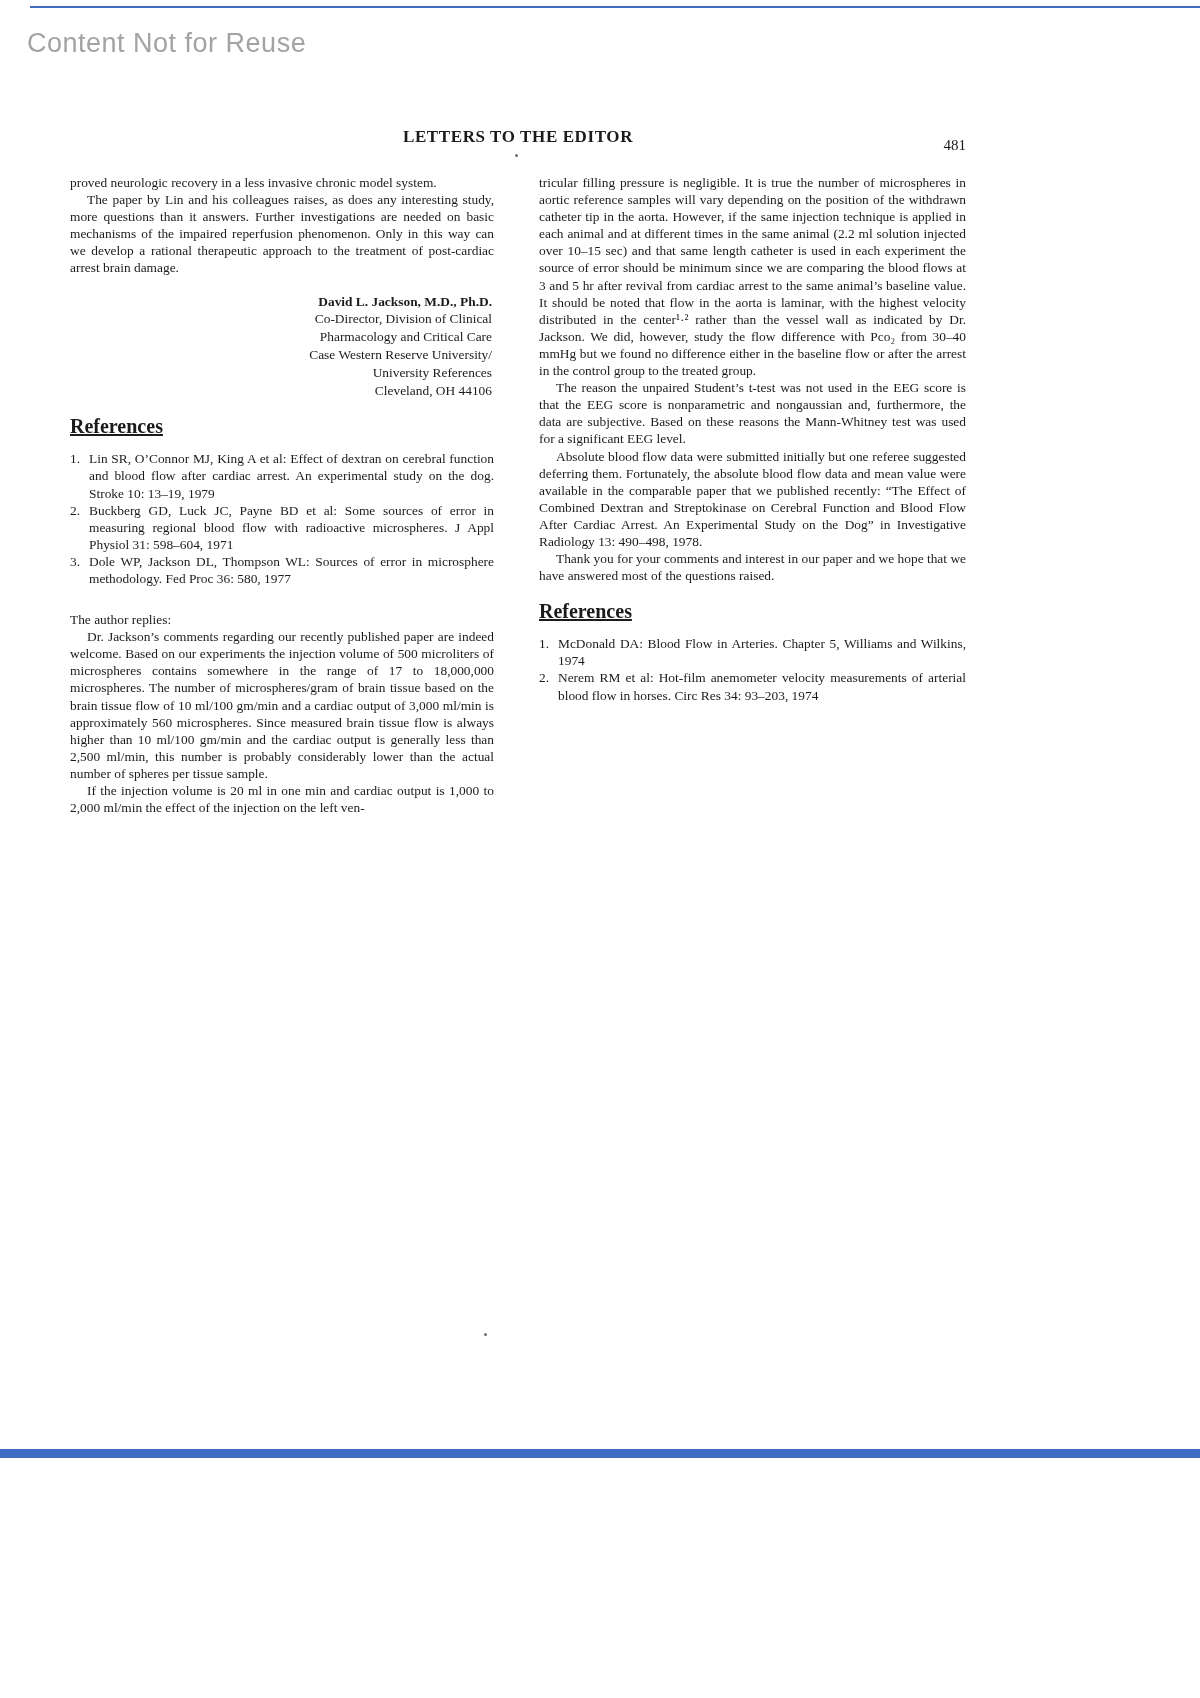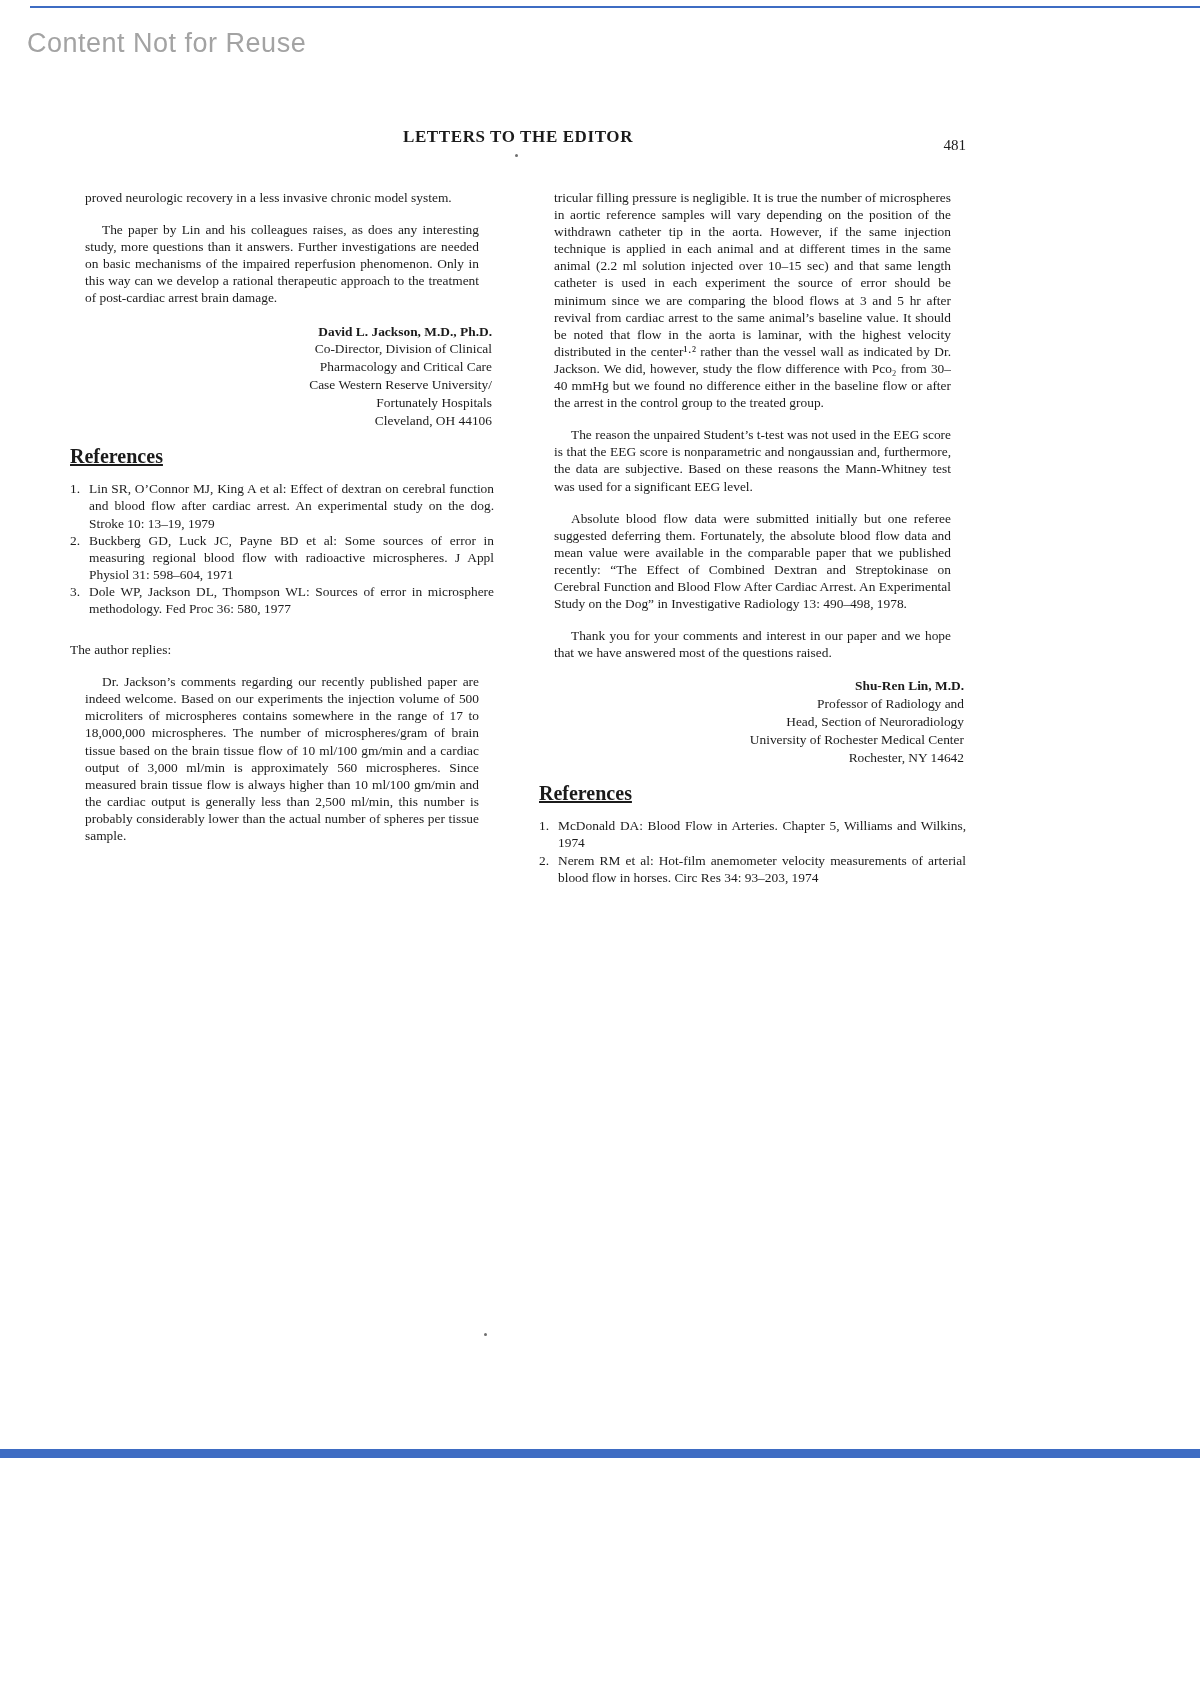--- a/index.html
+++ b/index.html
@@ -73,21 +73,21 @@
   .dot2 { left: 484px; top: 1333px; }
   .columns {
     display: flex;
     gap: 45px;
     margin-top: 26px;
   }
   .col { flex: 1; }
   .col.left  { max-width: 424px; }
   .col.right { max-width: 428px; }
   .para {
-    margin: 15px;
+    margin: 0;
     font-size: 13.4px;
     line-height: 17.1px;
     text-align: justify;
   }
   .para.indent { text-indent: 17px; }
   .para.no-indent { text-indent: 0; }
   .signature {
     margin-top: 16px;
     text-align: right;
     font-size: 13.4px;
@@ -146,21 +146,21 @@
 
       <div class="col left">
         <p class="para no-indent">proved neurologic recovery in a less invasive chronic model system.</p>
         <p class="para indent">The paper by Lin and his colleagues raises, as does any interesting study, more questions than it answers. Further investigations are needed on basic mechanisms of the impaired reperfusion phenomenon. Only in this way can we develop a rational therapeutic approach to the treatment of post-cardiac arrest brain damage.</p>
 
         <div class="signature">
           <div class="sig-name">David L. Jackson, M.D., Ph.D.</div>
           <div class="sig-line">Co-Director, Division of Clinical</div>
           <div class="sig-line">Pharmacology and Critical Care</div>
           <div class="sig-line">Case Western Reserve University/</div>
-          <div class="sig-line">Fortunately Hospitals</div>
+          <div class="sig-line">University References</div>
           <div class="sig-line">Cleveland, OH 44106</div>
         </div>
 
         <h2 class="refs-title">References</h2>
 
         <div class="ref-list">
           <div class="ref-item">
             <span class="ref-num">1.</span>
             <span class="ref-text">Lin SR, O’Connor MJ, King A et al: Effect of dextran on cerebral function and blood flow after cardiac arrest. An experimental study on the dog. Stroke 10: 13–19, 1979</span>
           </div>
@@ -169,35 +169,29 @@
             <span class="ref-text">Buckberg GD, Luck JC, Payne BD et al: Some sources of error in measuring regional blood flow with radioactive microspheres. J Appl Physiol 31: 598–604, 1971</span>
           </div>
           <div class="ref-item">
             <span class="ref-num">3.</span>
             <span class="ref-text">Dole WP, Jackson DL, Thompson WL: Sources of error in microsphere methodology. Fed Proc 36: 580, 1977</span>
           </div>
         </div>
 
         <p class="reply-heading">The author replies:</p>
         <p class="para indent">Dr. Jackson’s comments regarding our recently published paper are indeed welcome. Based on our experiments the injection volume of 500 microliters of microspheres contains somewhere in the range of 17 to 18,000,000 microspheres. The number of microspheres/gram of brain tissue based on the brain tissue flow of 10 ml/100 gm/min and a cardiac output of 3,000 ml/min is approximately 560 microspheres. Since measured brain tissue flow is always higher than 10 ml/100 gm/min and the cardiac output is generally less than 2,500 ml/min, this number is probably considerably lower than the actual number of spheres per tissue sample.</p>
+        <p class="para indent">If the injection volume is 20 ml in one min and cardiac output is 1,000 to 2,000 ml/min the effect of the injection on the left ven-</p>
       </div>
 
       <div class="col right">
         <p class="para no-indent">tricular filling pressure is negligible. It is true the number of microspheres in aortic reference samples will vary depending on the position of the withdrawn catheter tip in the aorta. However, if the same injection technique is applied in each animal and at different times in the same animal (2.2 ml solution injected over 10–15 sec) and that same length catheter is used in each experiment the source of error should be minimum since we are comparing the blood flows at 3 and 5 hr after revival from cardiac arrest to the same animal’s baseline value. It should be noted that flow in the aorta is laminar, with the highest velocity distributed in the center¹·² rather than the vessel wall as indicated by Dr. Jackson. We did, however, study the flow difference with Pco₂ from 30–40 mmHg but we found no difference either in the baseline flow or after the arrest in the control group to the treated group.</p>
         <p class="para indent">The reason the unpaired Student’s t-test was not used in the EEG score is that the EEG score is nonparametric and nongaussian and, furthermore, the data are subjective. Based on these reasons the Mann-Whitney test was used for a significant EEG level.</p>
         <p class="para indent">Absolute blood flow data were submitted initially but one referee suggested deferring them. Fortunately, the absolute blood flow data and mean value were available in the comparable paper that we published recently: “The Effect of Combined Dextran and Streptokinase on Cerebral Function and Blood Flow After Cardiac Arrest. An Experimental Study on the Dog” in Investigative Radiology 13: 490–498, 1978.</p>
         <p class="para indent">Thank you for your comments and interest in our paper and we hope that we have answered most of the questions raised.</p>
 
-        <div class="signature">
-          <div class="sig-name">Shu-Ren Lin, M.D.</div>
-          <div class="sig-line">Professor of Radiology and</div>
-          <div class="sig-line">Head, Section of Neuroradiology</div>
-          <div class="sig-line">University of Rochester Medical Center</div>
-          <div class="sig-line">Rochester, NY 14642</div>
-        </div>
 
         <h2 class="refs-title">References</h2>
 
         <div class="ref-list">
           <div class="ref-item">
             <span class="ref-num">1.</span>
             <span class="ref-text">McDonald DA: Blood Flow in Arteries. Chapter 5, Williams and Wilkins, 1974</span>
           </div>
           <div class="ref-item">
             <span class="ref-num">2.</span>

